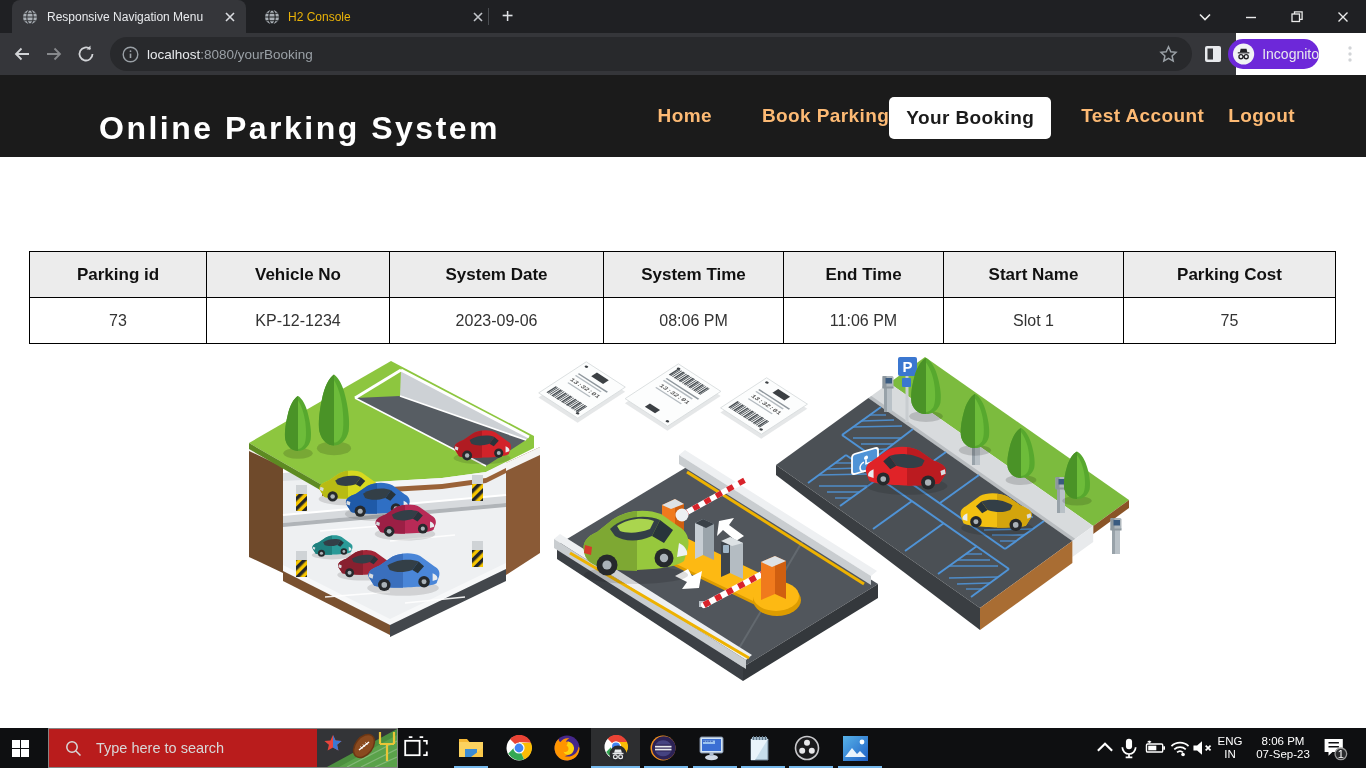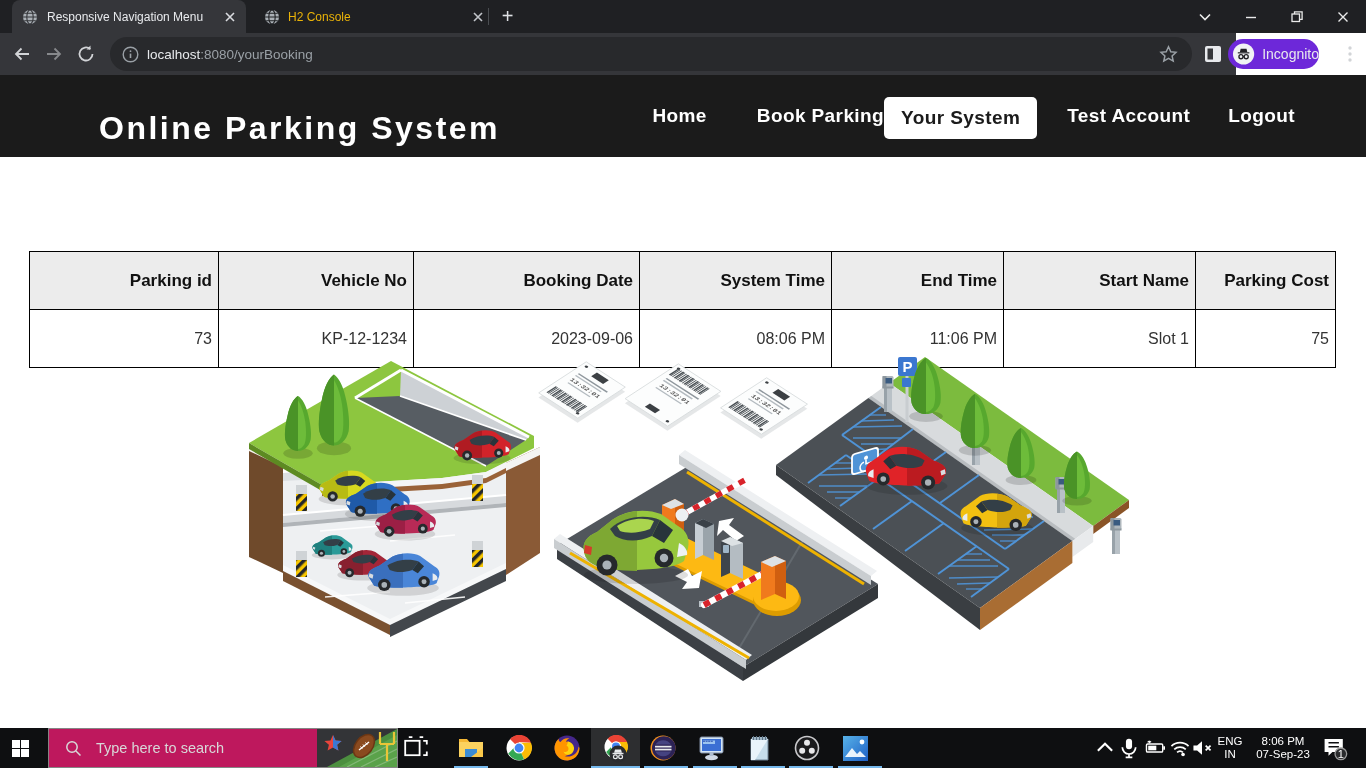--- a/index.html
+++ b/index.html
@@ -21,30 +21,30 @@
 #urlpill{position:absolute;left:110px;top:4px;width:1082px;height:34px;border-radius:17px;background:#28292c;display:flex;align-items:center;}
 #urltext{font-size:13.5px;color:#9aa0a6;margin-left:8px;}
 #urltext b{color:#e8eaed;font-weight:normal;}
 #incog{position:absolute;left:1228px;top:6px;width:91px;height:30px;border-radius:15px;background:#6d28d9;display:flex;align-items:center;}
 #incog span{color:#e8eaed;font-size:14px;margin-left:7px;}
 
 #page{position:absolute;left:0;top:75px;width:1366px;height:653px;background:#fff;}
 #navbar{position:absolute;left:0;top:0;width:1366px;height:82px;background:#1b1b1b;}
 #brand{position:absolute;left:99px;top:23px;color:#fff;font-size:32px;font-weight:bold;letter-spacing:2.5px;margin-top:12px;}
 #navlinks{position:absolute;right:71px;top:0;height:82px;display:flex;align-items:center;}
-.nlink{color:#ffffff;font-size:19px;font-weight:bold;letter-spacing:0.4px;white-space:nowrap;}
+.nlink{color:#fdba74;font-size:19px;font-weight:bold;letter-spacing:0.4px;white-space:nowrap;}
 .nactive{background:#fff;color:#1b1b1b;border-radius:5px;padding:10px 17px;margin-top:3px;}
 
 #tbl{position:absolute;left:29px;top:176px;width:1307px;border-collapse:collapse;}
-#tbl th,#tbl td{border:1.5px solid #000;text-align:right;height:45px;padding:6px;}
+#tbl th,#tbl td{border:1.5px solid #000;text-align:center;height:45px;padding:0;}
 #tbl th{background:#ececec;font-size:17px;font-weight:bold;color:#111;}
 #tbl td{font-size:16px;color:#333;background:#fff;}
 
 #taskbar{position:absolute;left:0;top:728px;width:1366px;height:40px;background:#0e0f11;}
-#searchbox{position:absolute;left:48px;top:0;width:350px;height:40px;background:#be185d;border:1px solid #858585;box-sizing:border-box;display:flex;align-items:center;}
+#searchbox{position:absolute;left:48px;top:0;width:350px;height:40px;background:#b91c1c;border:1px solid #858585;box-sizing:border-box;display:flex;align-items:center;}
 #searchbox .stext{color:#d8d8d8;font-size:14.5px;margin-left:14px;}
 .tray{position:absolute;top:0;height:40px;display:flex;align-items:center;justify-content:center;color:#fff;}
 .trayline{font-size:11.5px;color:#fff;text-align:center;line-height:13px;}
 .underline{position:absolute;top:38px;height:2px;background:#76b9ed;}
 </style>
 </head>
 <body>
 <div id="screen">
 
   <div id="tabstrip">
@@ -138,31 +138,31 @@
         <circle cx="9" cy="16" r="1.7" fill="#d2d4d7"></circle>
       </svg>
   </div>
 
   <div id="page">
     <div id="navbar">
       <div id="brand">Online Parking System</div>
       <div id="navlinks">
         <span class="nlink" style="margin-right:50px;">Home</span>
         <span class="nlink" style="">Book Parking</span>
-        <span class="nlink nactive" style="margin-right:30px;">Your System</span>
-        <span class="nlink" style="margin-right:38px;">Test Account</span>
+        <span class="nlink nactive" style="margin-right:30px;">Your Booking</span>
+        <span class="nlink" style="margin-right:24px;">Test Account</span>
         <span class="nlink">Logout</span>
       </div>
     </div>
     <table id="tbl">
       <tbody>
           <tr>
         <th style="width:176px;">Parking id</th>
         <th style="width:182px;">Vehicle No</th>
-        <th style="width:213px;">Booking Date</th>
+        <th style="width:213px;">System Date</th>
         <th style="width:179px;">System Time</th>
         <th style="width:159px;">End Time</th>
         <th style="width:179px;">Start Name</th>
         <th>Parking Cost</th>
       </tr>
       <tr>
         <td>73</td>
         <td>KP-12-1234</td>
         <td>2023-09-06</td>
         <td>08:06 PM</td>

